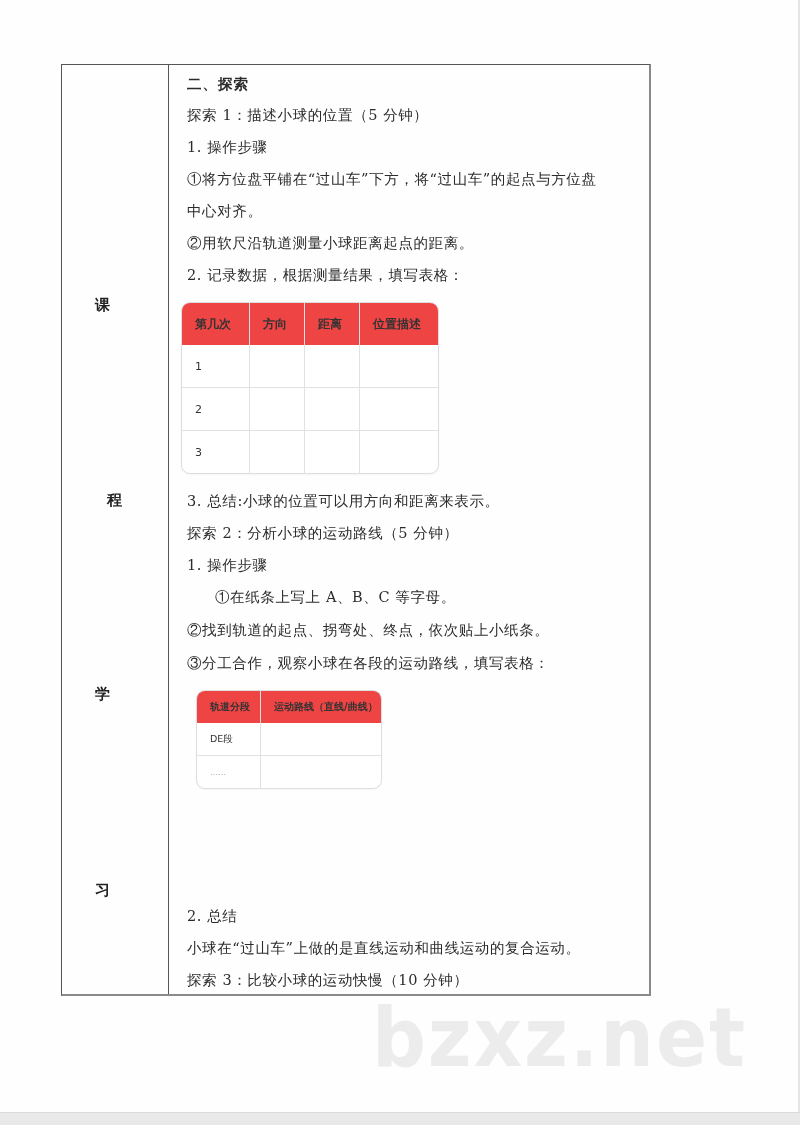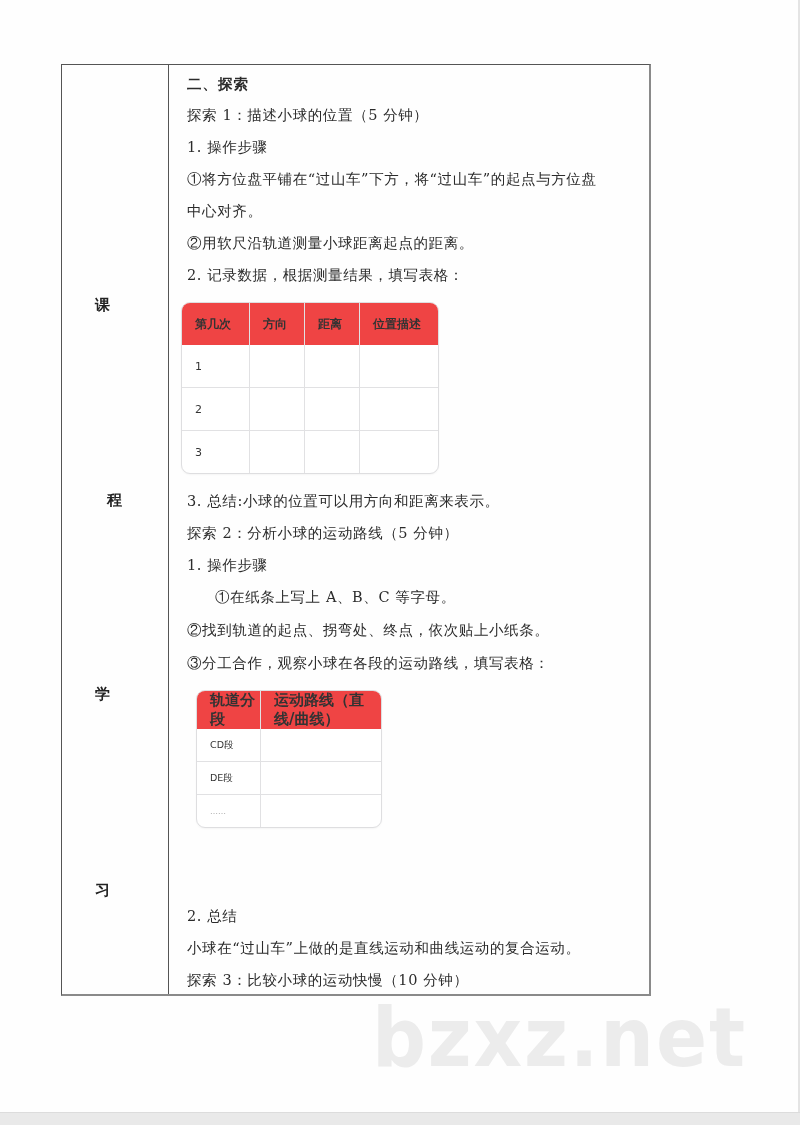--- a/index.html
+++ b/index.html
@@ -31,21 +31,21 @@
   table.t { position: absolute; border-collapse: separate; border-spacing: 0; font-family: "DejaVu Sans", "Liberation Sans", sans-serif; }
   table.t th, table.t td { border-right: 1px solid #e1e1e3; border-bottom: 1px solid #e1e1e3; padding: 0 0 0 13px; text-align: left; color: #333; }
   table.t tr > *:last-child { border-right: none; }
   table.t tr:last-child > * { border-bottom: none; }
   .tbl-wrap { position: absolute; border: 1px solid #dedee0; border-radius: 9px; overflow: hidden; background: #fff; box-shadow: 0 1px 2px rgba(0,0,0,0.04); }
   .tbl-wrap table { position: static; }
   table.t th { background: #ef4444; font-weight: bold; }
 
   .t1 th { height: 42px; font-size: 12px; }
   .t1 td { height: 42px; font-size: 11px; color: #444; }
-  .t2 th { height: 32px; font-size: 15px; }
+  .t2 th { height: 32px; font-size: 10px; }
   .t2 td { height: 32px; font-size: 9.5px; color: #555; padding-left: 11px; }
   .t2 td.ellipsis { color: #aaa; font-size: 8px; }
 
   .watermark {
     position: absolute; left: 372px; top: 990px; font-family: "DejaVu Sans", sans-serif;
     font-weight: bold; font-size: 82px; letter-spacing: 2px; color: #ececec;
     transform: scaleX(0.92); transform-origin: left top;
   }
 </style>
 </head>
@@ -113,24 +113,20 @@
     <div class="tbl-wrap" style="left:25px; top:625px; width:184px;">
       <table class="t t2" style="width:184px;">
         <thead>
           <tr>
             <th style="width:50px;">轨道分段</th>
             <th>运动路线（直线/曲线）</th>
           </tr>
         </thead>
         <tbody>
           <tr>
-            <td>CD段</td>
-            <td></td>
-          </tr>
-          <tr>
             <td>DE段</td>
             <td></td>
           </tr>
           <tr>
             <td class="ellipsis">……</td>
             <td></td>
           </tr>
         </tbody>
       </table>
     </div>

